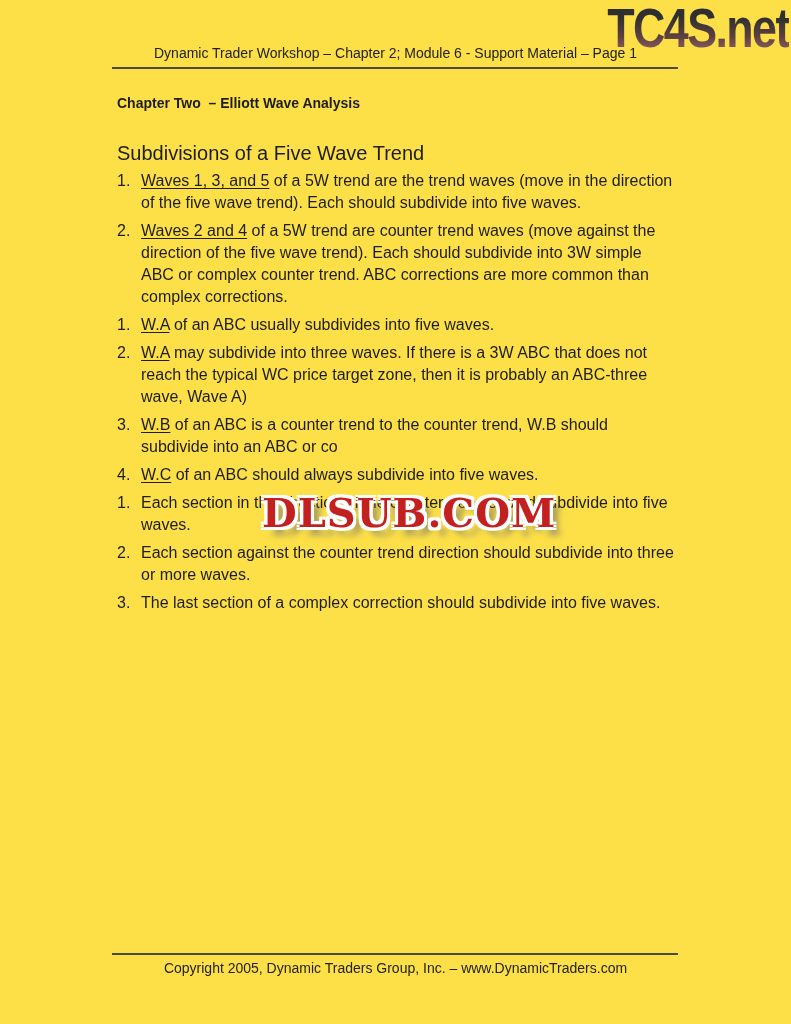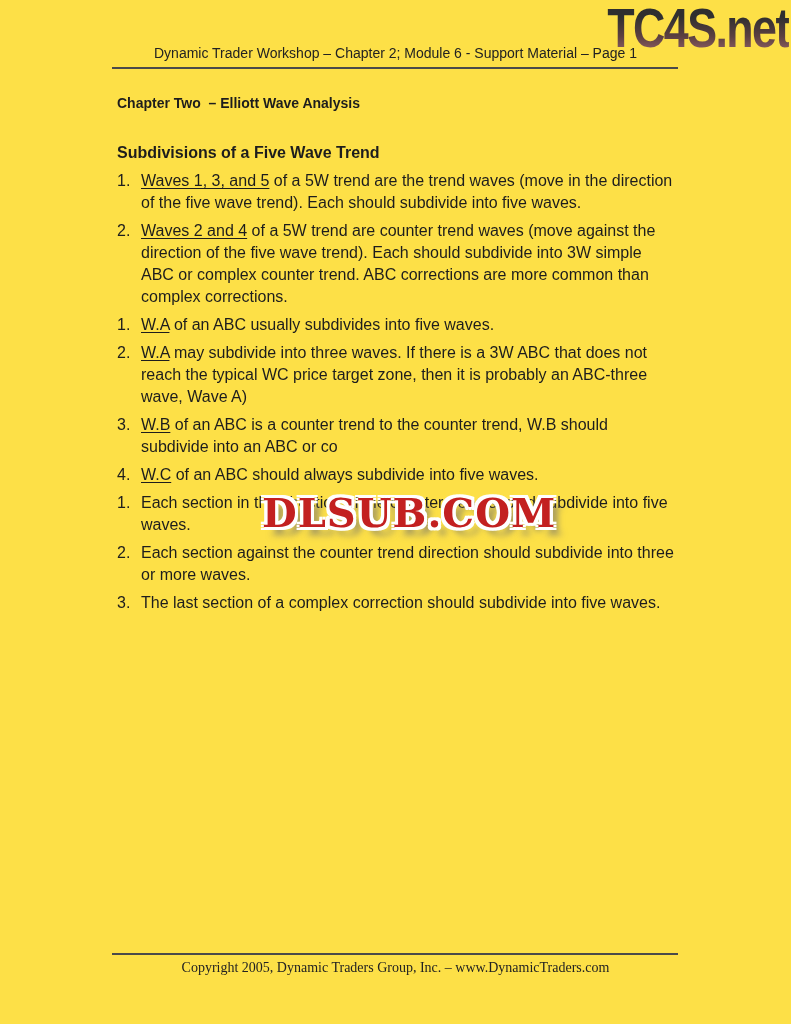--- a/index.html
+++ b/index.html
@@ -36,22 +36,22 @@
     font-size: 16px;
     line-height: 22px;
   }
   .chapter-heading {
     font-weight: bold;
     font-size: 14px;
     margin: 0 0 11px 0;
     white-space: pre-wrap;
   }
   .section-heading {
-    font-weight: bold;
-    font-size: 16px;
+    font-weight: normal;
+    font-size: 20px;
     margin: 28px 0 6px 0;
   }
   .li {
     display: flex;
     margin: 0 0 6px 0;
   }
   .li .num {
     flex: 0 0 24px;
   }
   .li .body { flex: 1; }
@@ -66,21 +66,20 @@
     top: 953px; left: 112px;
     width: 566px; height: 0;
     border-top: 2px solid #4a4a4a;
   }
   .copyright {
     position: absolute;
     top: 960px; left: 0; right: 0;
     text-align: center;
     font-size: 14px;
     color: #222222;
-    font-family: Liberation Serif, serif;
   }
 
   
   .wm-tc4s {
     position: absolute;
     top: 0px; right: 2px;
     font-family: "Liberation Sans", sans-serif;
     font-weight: bold;
     font-size: 56px;
     line-height: 1;

